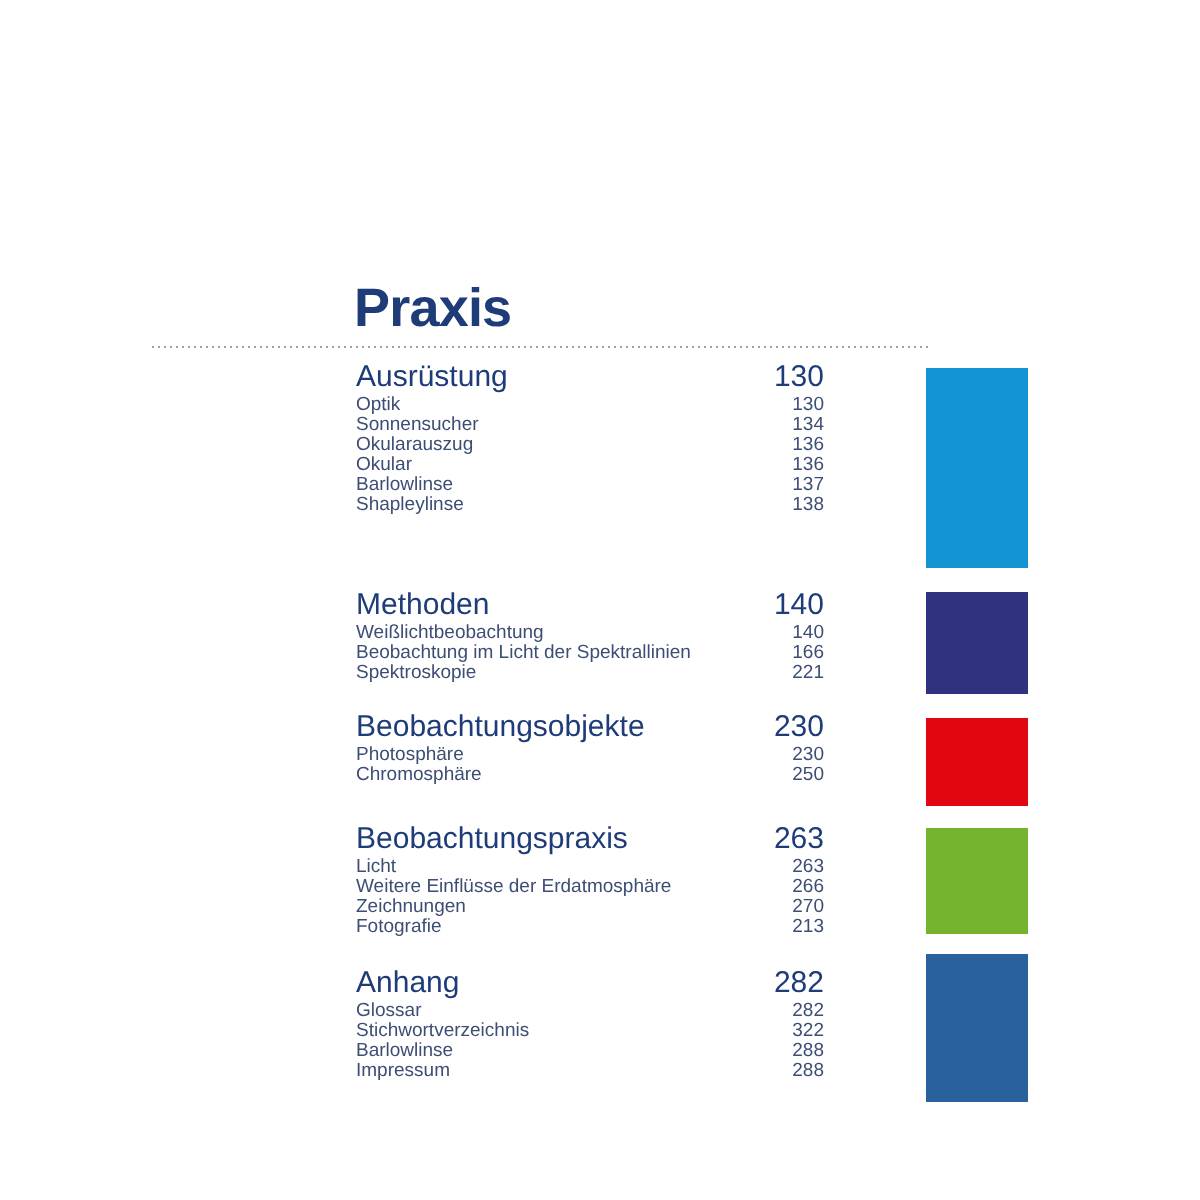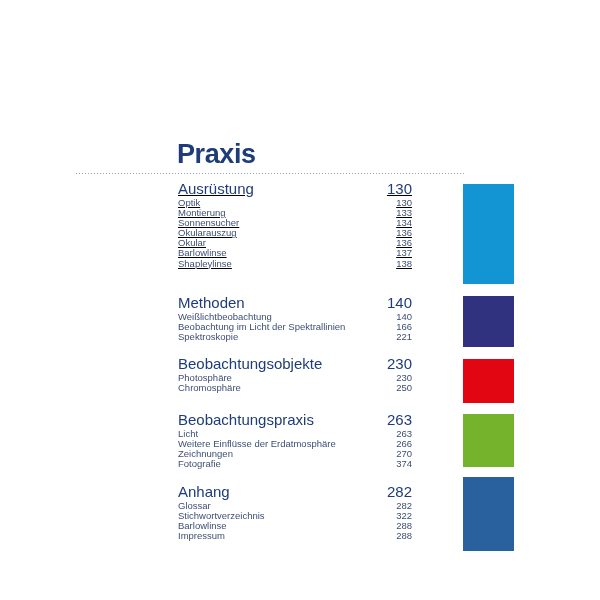--- a/index.html
+++ b/index.html
@@ -28,21 +28,21 @@
     height: 2px;
     background-image: repeating-linear-gradient(90deg, #98A2B4 0 1px, transparent 1px 3px);
     background-size: 100% 1.4px;
     background-repeat: no-repeat;
   }
   .toc-section {
     position: absolute;
     left: 178px;
     width: 234px;
   }
-  .s0 { top: 181px; text-decoration: underline; }
+  .s0 { top: 181px; }
   .s1 { top: 295px; }
   .s2 { top: 356px; }
   .s3 { top: 412px; }
   .s4 { top: 484px; }
   .sec-header {
     display: flex;
     justify-content: space-between;
     align-items: baseline;
     font-size: 15px;
     line-height: 16px;
@@ -82,24 +82,20 @@
   <div class="toc-section s0">
     <div class="sec-header">
       <span>Ausrüstung</span>
       <span>130</span>
     </div>
     <div class="entry">
       <span>Optik</span>
       <span>130</span>
     </div>
     <div class="entry">
-      <span>Montierung</span>
-      <span>133</span>
-    </div>
-    <div class="entry">
       <span>Sonnensucher</span>
       <span>134</span>
     </div>
     <div class="entry">
       <span>Okularauszug</span>
       <span>136</span>
     </div>
     <div class="entry">
       <span>Okular</span>
       <span>136</span>
@@ -160,21 +156,21 @@
     <div class="entry">
       <span>Weitere Einflüsse der Erdatmosphäre</span>
       <span>266</span>
     </div>
     <div class="entry">
       <span>Zeichnungen</span>
       <span>270</span>
     </div>
     <div class="entry">
       <span>Fotografie</span>
-      <span>374</span>
+      <span>213</span>
     </div>
   </div>
 
   <div class="toc-section s4">
     <div class="sec-header">
       <span>Anhang</span>
       <span>282</span>
     </div>
     <div class="entry">
       <span>Glossar</span>

